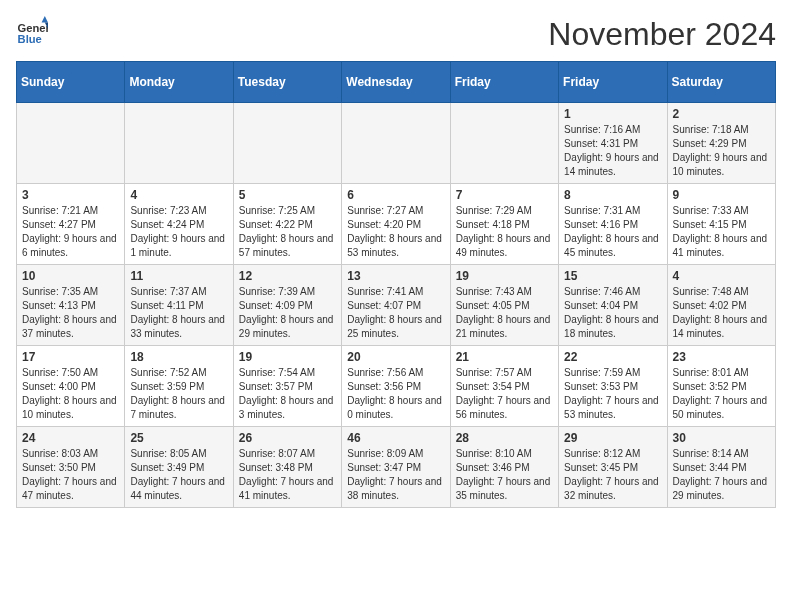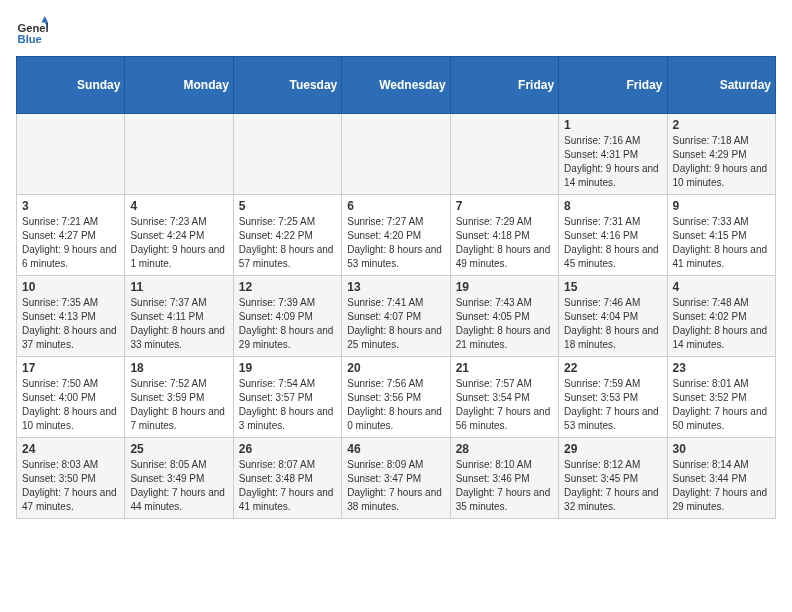--- a/index.html
+++ b/index.html
@@ -40,22 +40,22 @@
     table {
       width: 100%;
       border-collapse: collapse;
       table-layout: fixed;
     }
     thead th {
       background-color: #2d6db5;
       color: #fff;
       font-size: 12px;
       font-weight: bold;
-      padding: 21px 4px;
-      text-align: right;
+      padding: 13px 4px;
+      text-align: left;
       border: 1px solid #1a5a9a;
     }
     tbody td {
       border: 1px solid #ccc;
       vertical-align: top;
       padding: 4px 5px;
       font-size: 10px;
       color: #333;
       height: 80px;
     }
@@ -86,20 +86,21 @@
 <div class="header">
   <div class="logo">
     <svg class="logo-icon" viewBox="0 0 40 40">
       <text x="2" y="20" font-size="14" font-weight="bold" fill="#333">General</text>
       <text x="2" y="34" font-size="14" font-weight="bold" fill="#2d6db5">Blue</text>
       <polygon points="32,8 40,8 36,0" fill="#2d6db5"></polygon>
       <polygon points="36,8 40,16 40,8" fill="#1a4a80"></polygon>
     </svg>
   </div>
   <div class="title-block">
+    <div class="calendar-title">November 2024</div>
   </div>
 </div>
 
 <table>
   <thead>
     <tr id="header-row">
         <th>Sunday</th>
         <th>Monday</th>
         <th>Tuesday</th>
         <th>Wednesday</th>

